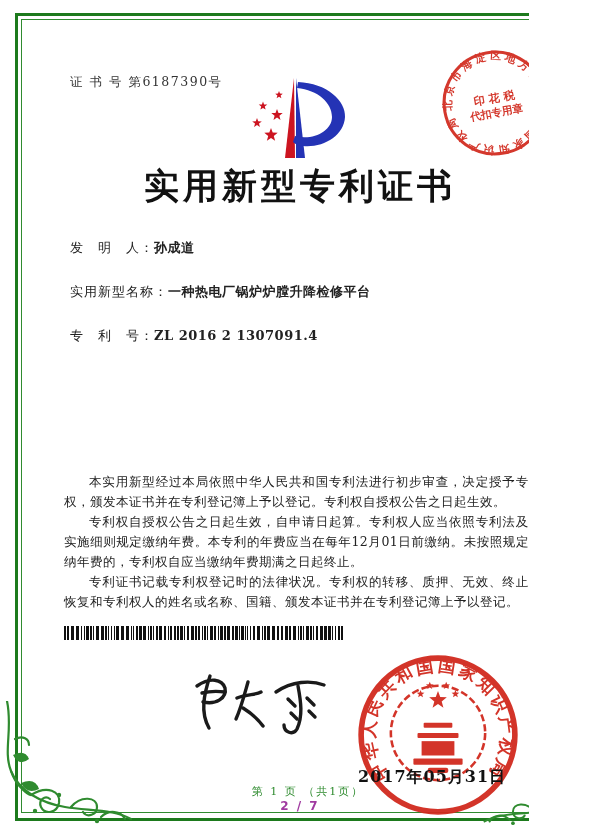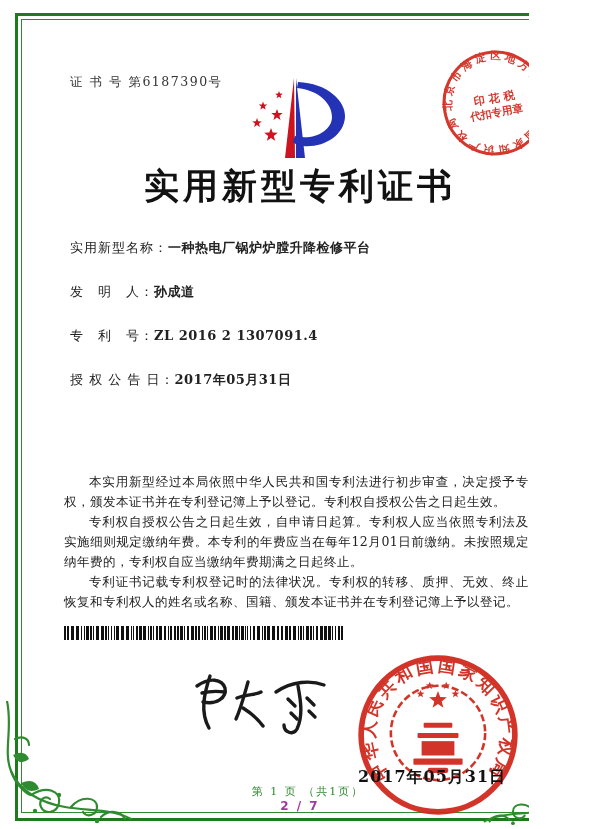--- a/index.html
+++ b/index.html
@@ -84,30 +84,27 @@
       <textPath href="#taxring">北京市海淀区地方税务局　国家知识产权局</textPath>
     </text>
     <text x="56" y="55" text-anchor="middle" font-size="11" font-weight="bold" fill="#d12a1e">印 花 税</text>
     <text x="56" y="69" text-anchor="middle" font-size="10.5" font-weight="bold" fill="#d12a1e">代扣专用章</text>
   </svg>
 
   <div class="title">实用新型专利证书</div>
 
   <div class="fields">
     <div class="field">
+      <span class="lbl">发　明　人：</span><span class="val">孙成道</span>
+    </div>
+    <div class="field">
       <span class="lbl">实用新型名称：</span><span class="val">一种热电厂锅炉炉膛升降检修平台</span>
-    </div>
-    <div class="field">
-      <span class="lbl">发　明　人：</span><span class="val">孙成道</span>
     </div>
     <div class="field">
       <span class="lbl">专　利　号：</span><span class="val">ZL 2016 2 1307091.4</span>
-    </div>
-    <div class="field">
-      <span class="lbl">授 权 公 告 日：</span><span class="val">2017年05月31日</span>
     </div>
   </div>
 
   <div class="paras">
     <p>本实用新型经过本局依照中华人民共和国专利法进行初步审查，决定授予专利权，颁发本证书并在专利登记簿上予以登记。专利权自授权公告之日起生效。</p>
     <p>专利权自授权公告之日起生效，自申请日起算。专利权人应当依照专利法及其实施细则规定缴纳年费。本专利的年费应当在每年12月01日前缴纳。未按照规定缴纳年费的，专利权自应当缴纳年费期满之日起终止。</p>
     <p>专利证书记载专利权登记时的法律状况。专利权的转移、质押、无效、终止、恢复和专利权人的姓名或名称、国籍、颁发本证书并在专利登记簿上予以登记。</p>
   </div>
 
   <div id="barcode">

